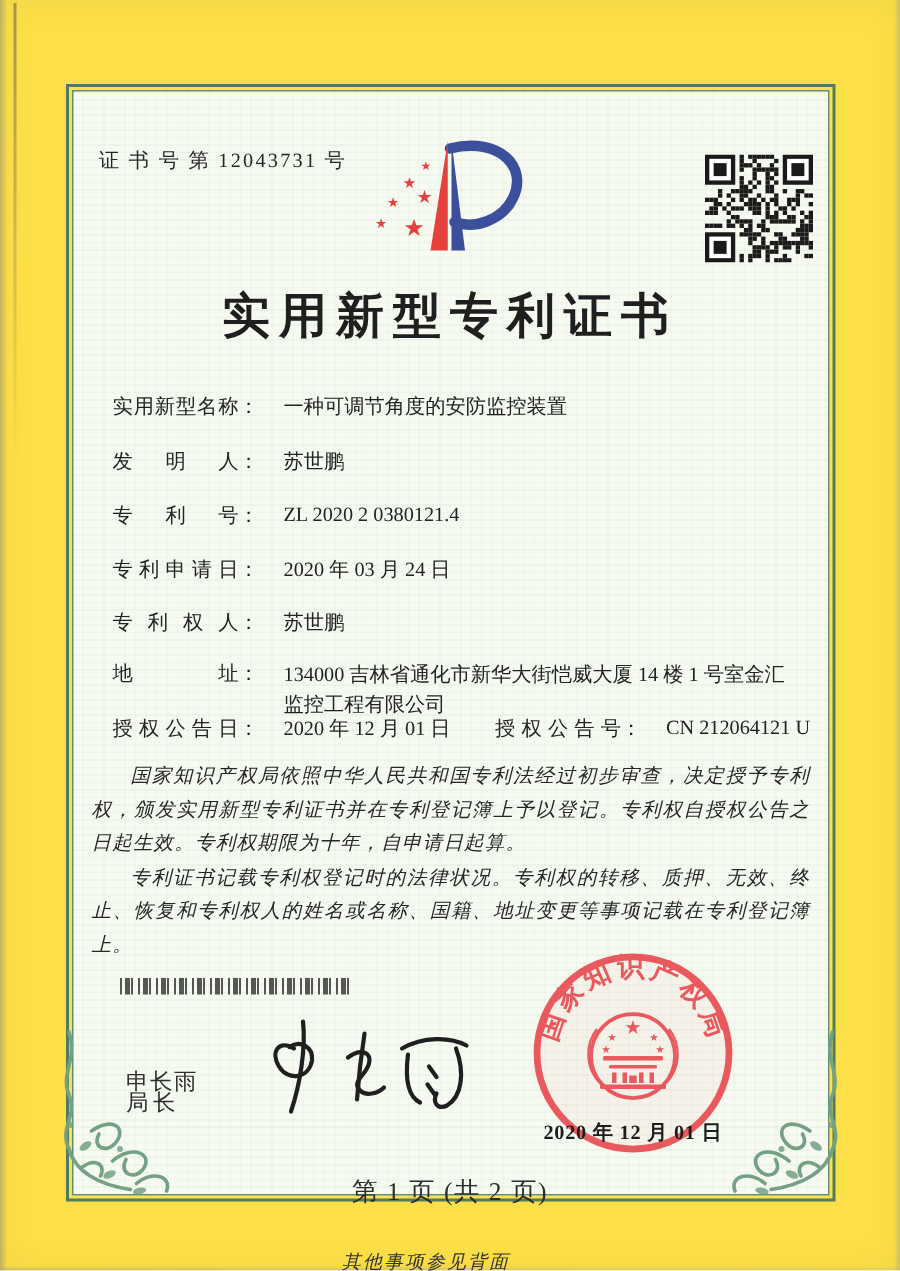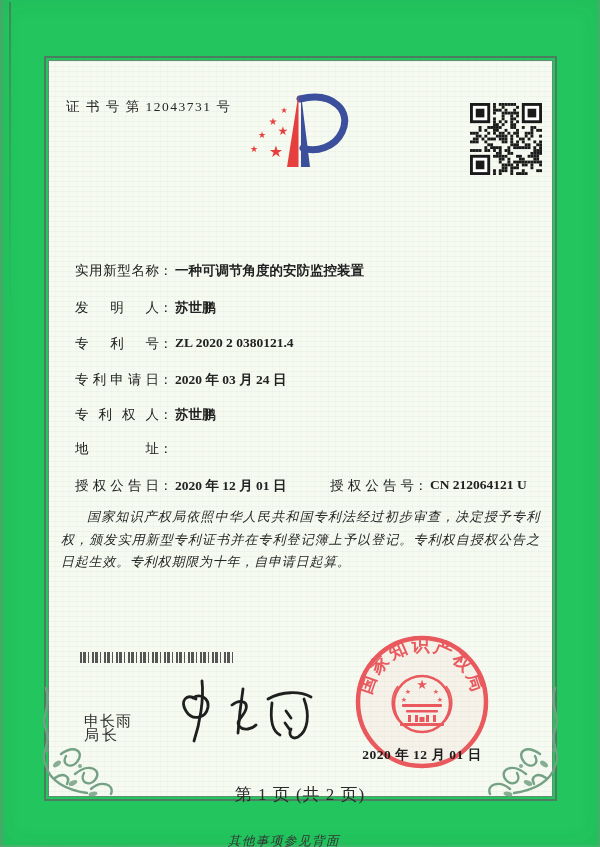--- a/index.html
+++ b/index.html
@@ -2,21 +2,21 @@
 <html><head>
 <meta charset="utf-8">
 <style>
   * { margin:0; padding:0; box-sizing:border-box; }
   html,body { width:600px; height:847px; }
   body {
     font-family:"Liberation Serif","DejaVu Serif",serif;
     background:#ffffff; position:relative; overflow:hidden;
     color:#2b2b2b;
   }
-  .paper { position:absolute; inset:0; background:#22c55e;
+  .paper { position:absolute; inset:0; background:#fde047;
     box-shadow: inset 0 0 22px rgba(60,70,60,0.08); }
   
   .edge-top { position:absolute; top:0; left:0; right:0; height:2px;
     background:linear-gradient(90deg,#7e7e7c,#bdbdb9 35%,#e2e2dc 70%,#ececе6); }
   .edge-left-outer { position:absolute; top:0; left:0; width:5px; height:100%;
     background:linear-gradient(90deg,rgba(130,130,126,.45),rgba(130,130,126,0)); }
   .edge-left-line { position:absolute; top:2px; left:9px; width:2px; height:310px;
     background:linear-gradient(rgba(90,90,88,.55),rgba(90,90,88,0)); }
   .edge-right { position:absolute; top:0; right:0; width:4px; height:100%;
     background:linear-gradient(270deg,rgba(140,140,136,.35),rgba(140,140,136,0)); }
@@ -43,21 +43,21 @@
   .qr { position:absolute; left:470px; top:103px; width:72px; height:72px; }
 
   .title { position:absolute; left:0; right:0; top:189px; text-align:center;
     font-size:32px; font-weight:600; letter-spacing:6px; color:#1f1f1f; }
 
   .frow { position:absolute; left:75px; display:flex; align-items:flex-start;
     font-size:13.5px; color:#222; }
   .lbl { display:inline-block; width:84px; text-align:justify; text-align-last:justify;
     white-space:nowrap; }
   .colon { width:14px; }
-  .fval { margin-left:2px;font-weight:bold; }
+  .fval { margin-left:16px; }
   .fval.addr { width:346px; line-height:19.5px; }
   .grant2 { position:absolute; left:255px; top:0; display:flex; }
 
   .paras { position:absolute; left:61px; top:506px; width:479px;
     font-size:13px; line-height:22.5px; letter-spacing:0.8px;
     font-style:italic; text-align:justify; color:#262626; }
   .paras p { text-indent:2em; }
 
   .barcode { position:absolute; left:80px; top:652px; width:153px; height:11px;
     background:repeating-linear-gradient(90deg,
@@ -369,20 +369,21 @@
         <rect x="2.8" y="2.8" width="14" height="14" fill="#fff"></rect>
         <rect x="5.6" y="5.6" width="8.399999999999999" height="8.399999999999999" fill="#1a1a1a"></rect>
         <rect x="50.4" y="0" width="19.599999999999998" height="19.599999999999998" fill="#1a1a1a"></rect>
         <rect x="53.199999999999996" y="2.8" width="14" height="14" fill="#fff"></rect>
         <rect x="56" y="5.6" width="8.399999999999999" height="8.399999999999999" fill="#1a1a1a"></rect>
         <rect x="0" y="50.4" width="19.599999999999998" height="19.599999999999998" fill="#1a1a1a"></rect>
         <rect x="2.8" y="53.199999999999996" width="14" height="14" fill="#fff"></rect>
         <rect x="5.6" y="56" width="8.399999999999999" height="8.399999999999999" fill="#1a1a1a"></rect>
       </svg>
 
+    <div class="title">实用新型专利证书</div>
 
     <div class="frow" style="top:262px">
       <span class="lbl">实用新型名称</span>
         <span class="colon">：</span>
       <span class="fval">一种可调节角度的安防监控装置</span>
     </div>
     <div class="frow" style="top:299px">
       <span class="lbl">发明人</span>
         <span class="colon">：</span>
       <span class="fval">苏世鹏</span>
@@ -398,34 +399,36 @@
       <span class="fval">2020 年 03 月 24 日</span>
     </div>
     <div class="frow" style="top:406px">
       <span class="lbl">专利权人</span>
         <span class="colon">：</span>
       <span class="fval">苏世鹏</span>
     </div>
     <div class="frow" style="top:440px">
       <span class="lbl">地址</span>
         <span class="colon">：</span>
+      <span class="fval addr">134000 吉林省通化市新华大街恺威大厦 14 楼 1 号室金汇监控工程有限公司</span>
     </div>
     <div class="frow" style="top:477px; right:60px">
       <span class="lbl">授权公告日</span>
         <span class="colon">：</span>
       <span class="fval">2020 年 12 月 01 日</span>
       <span class="grant2">
         <span class="lbl">授权公告号</span>
           <span class="colon">：</span>
         <span class="fval">CN 212064121 U</span>
       </span>
     </div>
 
     <div class="paras">
       <p>国家知识产权局依照中华人民共和国专利法经过初步审查，决定授予专利权，颁发实用新型专利证书并在专利登记簿上予以登记。专利权自授权公告之日起生效。专利权期限为十年，自申请日起算。</p>
+      <p>专利证书记载专利权登记时的法律状况。专利权的转移、质押、无效、终止、恢复和专利权人的姓名或名称、国籍、地址变更等事项记载在专利登记簿上。</p>
     </div>
 
     <div class="barcode"></div>
 
     <div class="signer-role">局长</div>
     <div class="signer-name">申长雨</div>
 
     <svg class="signature" viewBox="0 0 152 78">
       <g fill="none" stroke="#1f1f1f" stroke-width="2.8" stroke-linecap="round">
         <path d="M26 25 C 16 19, 10 27, 16 37 C 22 47, 36 45, 38 33 C 39 24, 30 19, 23 24"></path>

